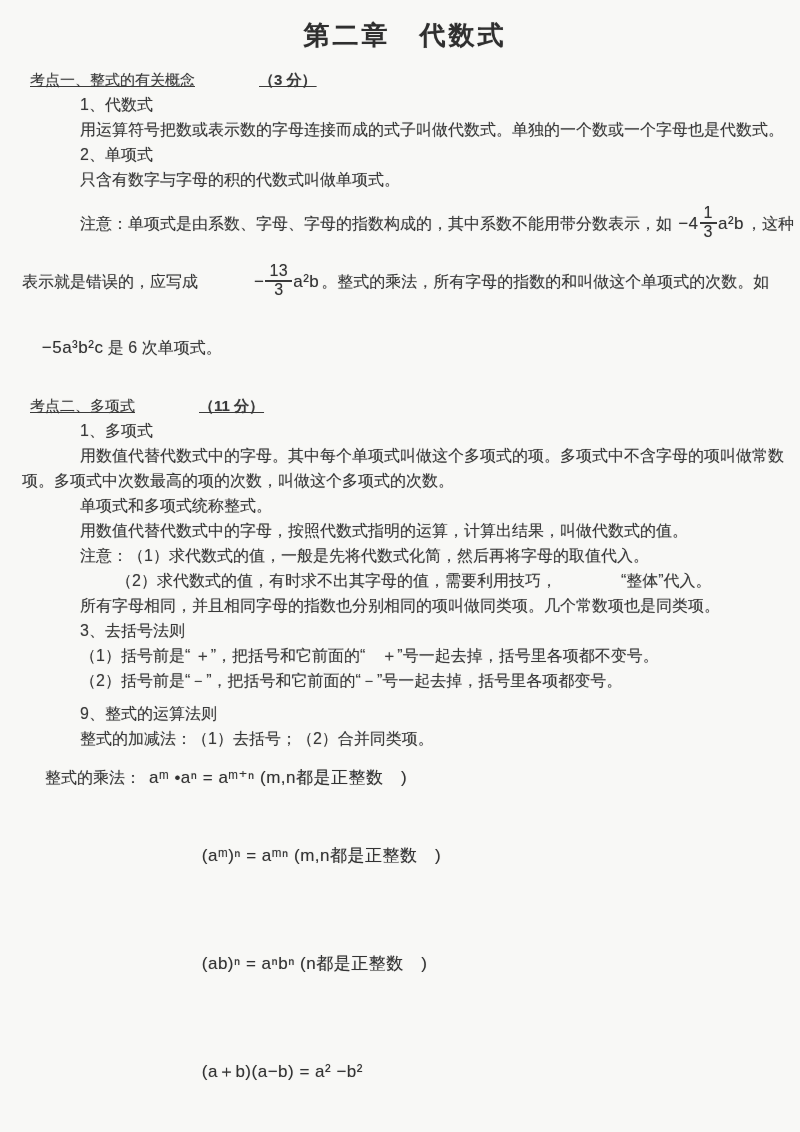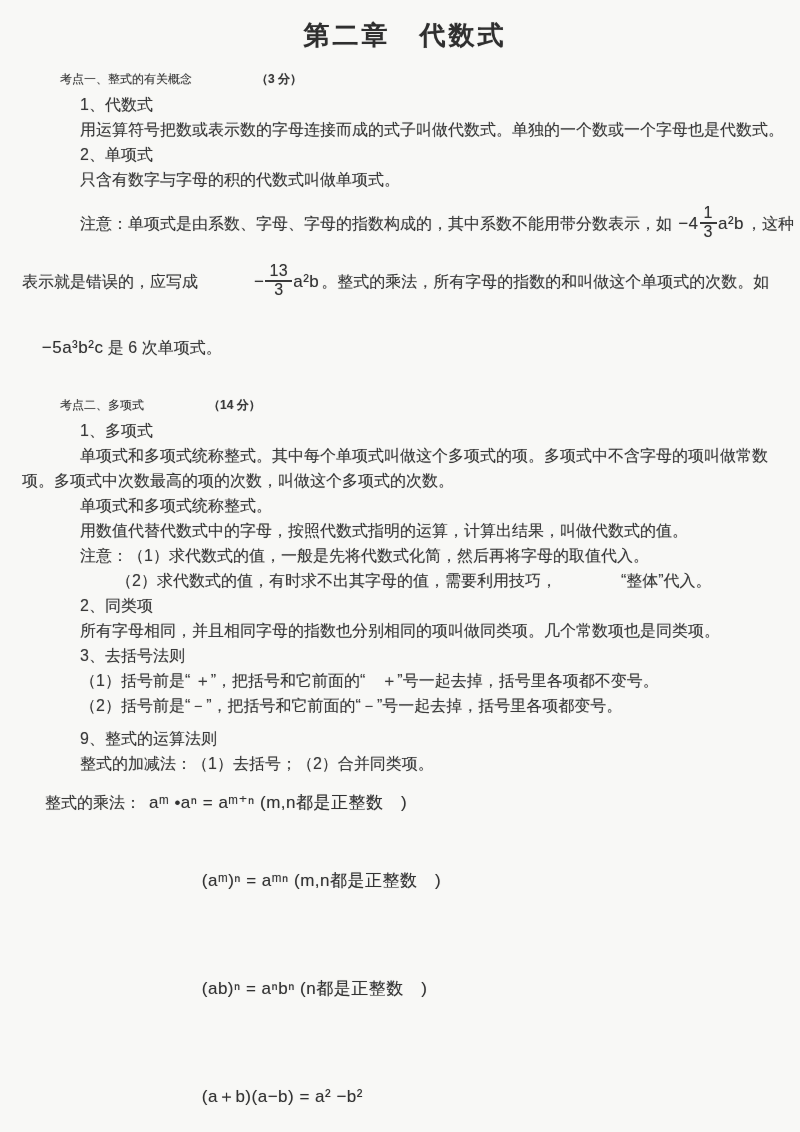--- a/index.html
+++ b/index.html
@@ -9,21 +9,21 @@
     font-family:"Liberation Sans","DejaVu Sans",sans-serif;
     color:#3a3a3a;
     text-shadow:0 0 1px rgba(70,70,70,.4);
   }
   .page{box-sizing:border-box;width:800px;height:1132px;padding:12px 6px 8px 16px;}
   .title{
     text-align:center;font-size:26px;font-weight:700;letter-spacing:3px;
     color:#2f2f2f;margin:6px 0 14px 0;
   }
   .line{font-size:16px;line-height:25px;white-space:pre-wrap;}
-  .hrow{display:flex;margin-left:44px;font-size:12px;line-height:25px;}
+  .hrow{display:flex;margin-left:14px;font-size:15px;line-height:25px;text-decoration:underline;}
   .hscore{margin-left:64px;font-weight:700;}
   .ind0{margin-left:6px;}
   .ind1{margin-left:64px;}
   .ind2{margin-left:100px;}
   .mt8{margin-top:8px;}
   .math{
     font-size:17px;letter-spacing:.5px;color:#333;
     font-family:"Liberation Sans","DejaVu Sans",sans-serif;
   }
   
@@ -85,31 +85,30 @@
     </span>
     <span>。整式的乘法，所有字母的指数的和叫做这个单项式的次数。如</span>
   </div>
 
   <div class="line degree-line">
     <span class="math">−5a³b²c</span><span> 是 6 次单项式。</span>
   </div>
 
   <div class="hrow mt8">
     <span>考点二、多项式</span>
-    <span class="hscore">（14 分）</span>
+    <span class="hscore">（11 分）</span>
   </div>
 
   <div class="line ind1">1、多项式</div>
-  <div class="line ind1">单项式和多项式统称整式。其中每个单项式叫做这个多项式的项。多项式中不含字母的项叫做常数</div>
+  <div class="line ind1">用数值代替代数式中的字母。其中每个单项式叫做这个多项式的项。多项式中不含字母的项叫做常数</div>
   <div class="line ind0">项。多项式中次数最高的项的次数，叫做这个多项式的次数。</div>
   <div class="line ind1">单项式和多项式统称整式。</div>
   <div class="line ind1">用数值代替代数式中的字母，按照代数式指明的运算，计算出结果，叫做代数式的值。</div>
   <div class="line ind1">注意：（1）求代数式的值，一般是先将代数式化简，然后再将字母的取值代入。</div>
   <div class="line ind2">（2）求代数式的值，有时求不出其字母的值，需要利用技巧，　　　　“整体”代入。</div>
-  <div class="line ind1">2、同类项</div>
   <div class="line ind1">所有字母相同，并且相同字母的指数也分别相同的项叫做同类项。几个常数项也是同类项。</div>
   <div class="line ind1">3、去括号法则</div>
   <div class="line ind1">（1）括号前是“ ＋”，把括号和它前面的“　＋”号一起去掉，括号里各项都不变号。</div>
   <div class="line ind1">（2）括号前是“－”，把括号和它前面的“－”号一起去掉，括号里各项都变号。</div>
   <div class="line ind1 mt8">9、整式的运算法则</div>
   <div class="line ind1">整式的加减法：（1）去括号；（2）合并同类项。</div>
 
   <div class="frow">
     <span class="flabel">整式的乘法：</span>
     <span class="math">aᵐ •aⁿ = aᵐ⁺ⁿ (m,n都是正整数　)</span>

